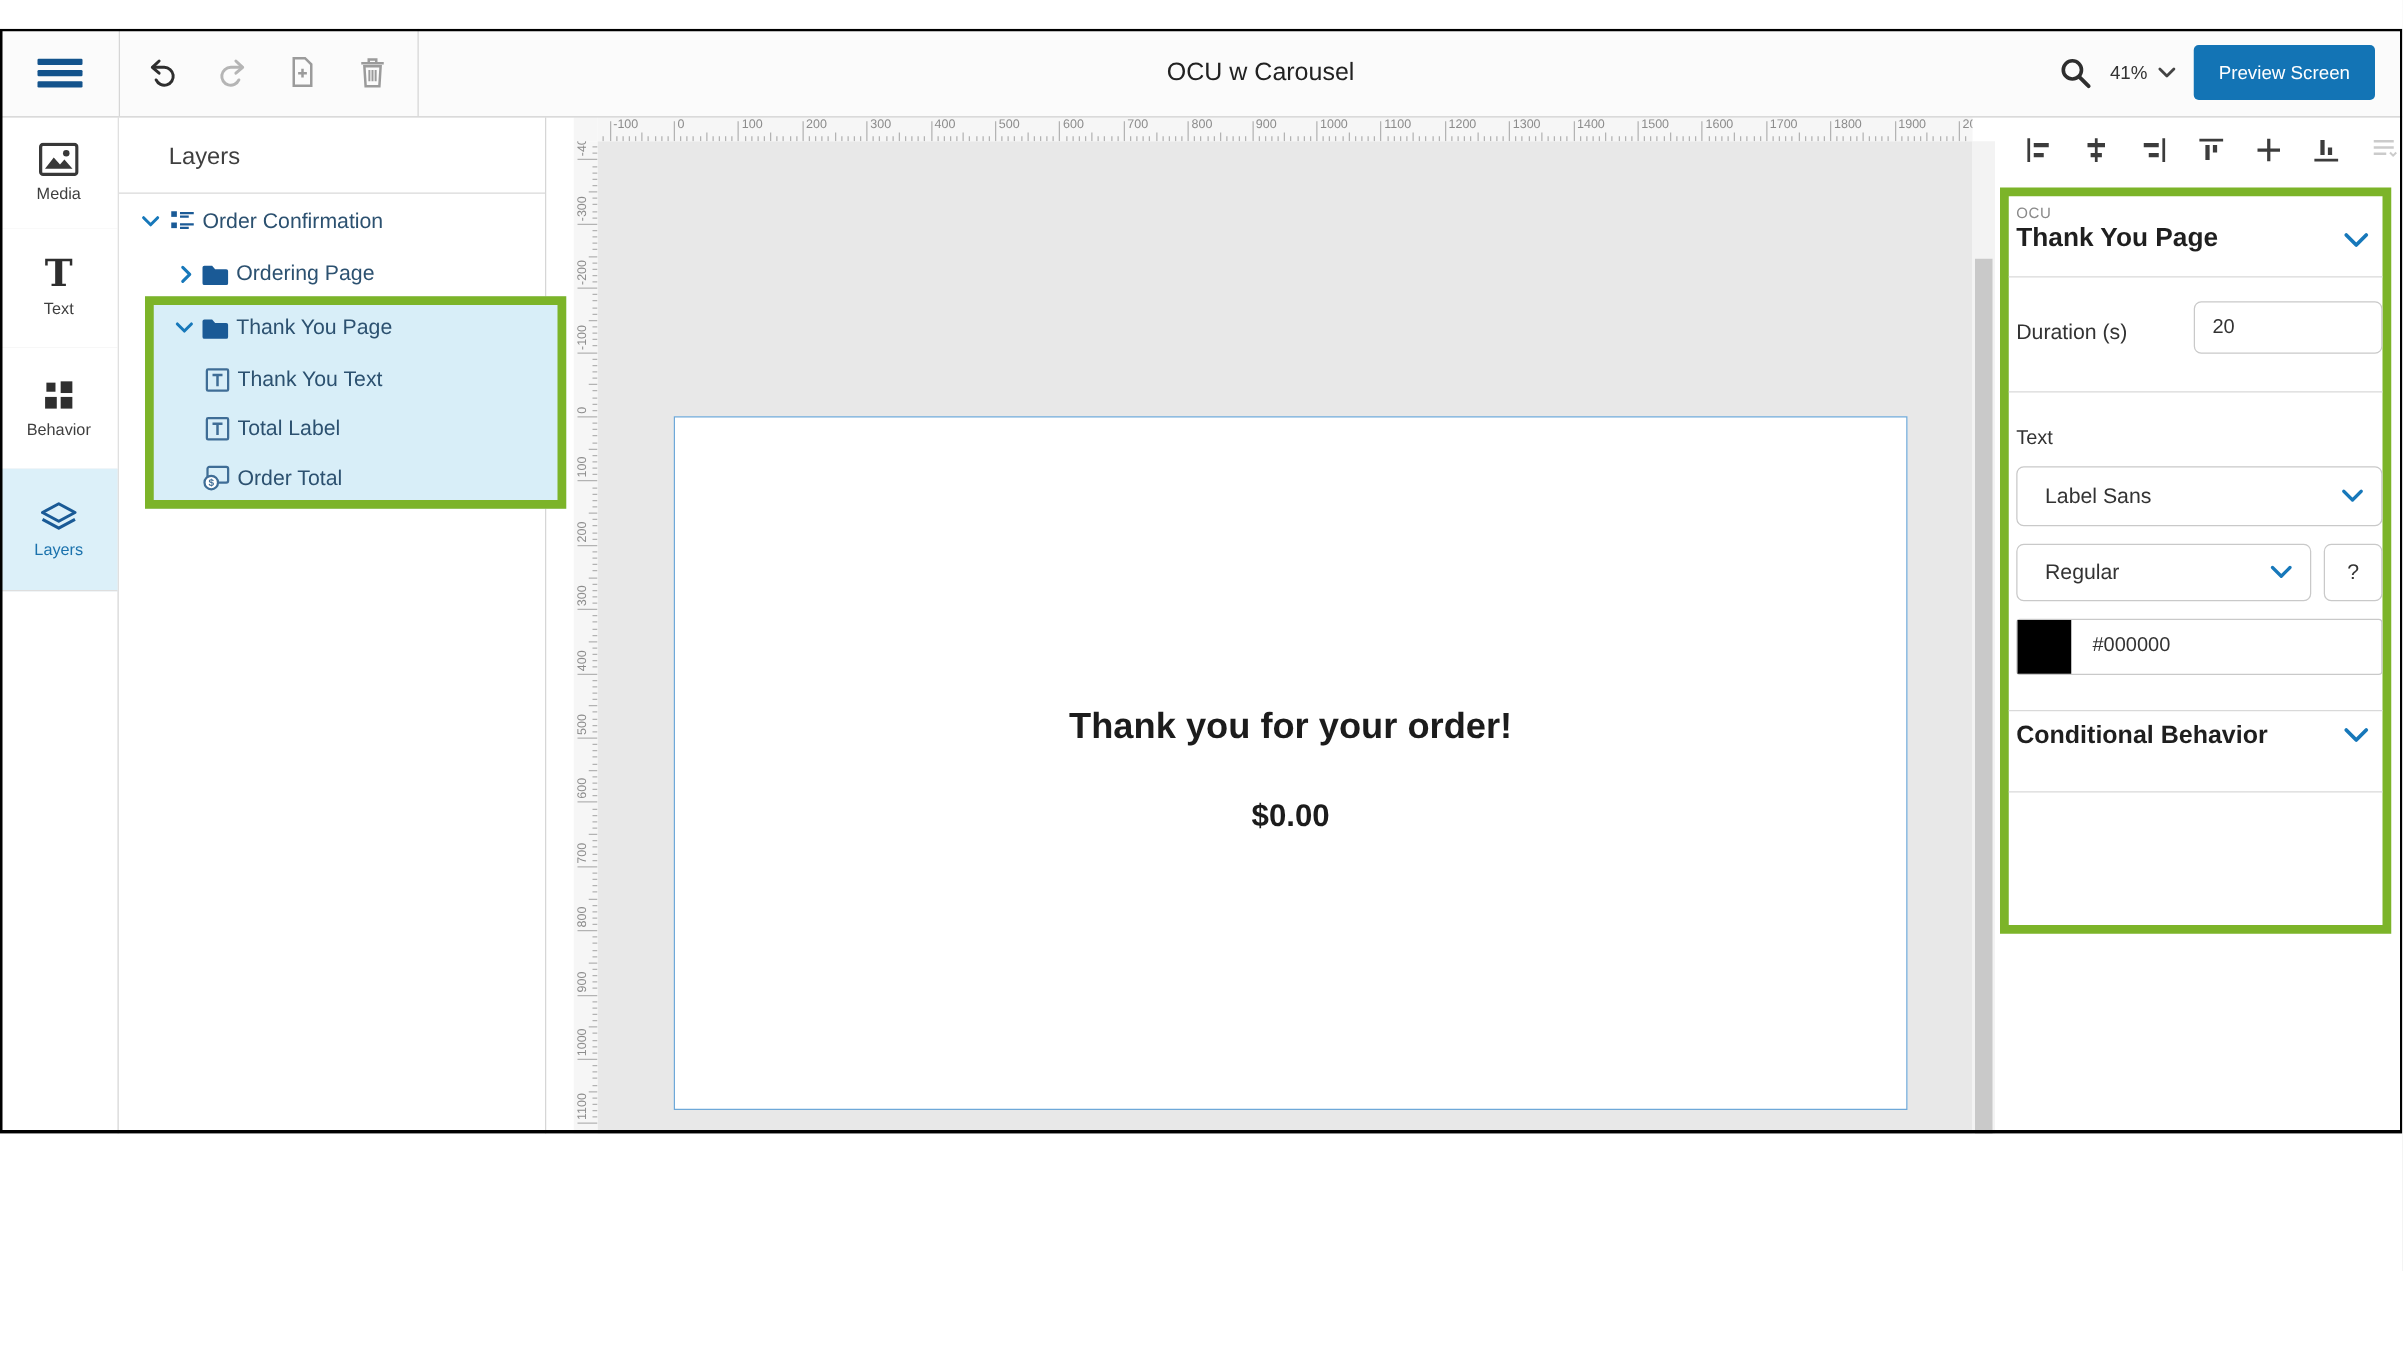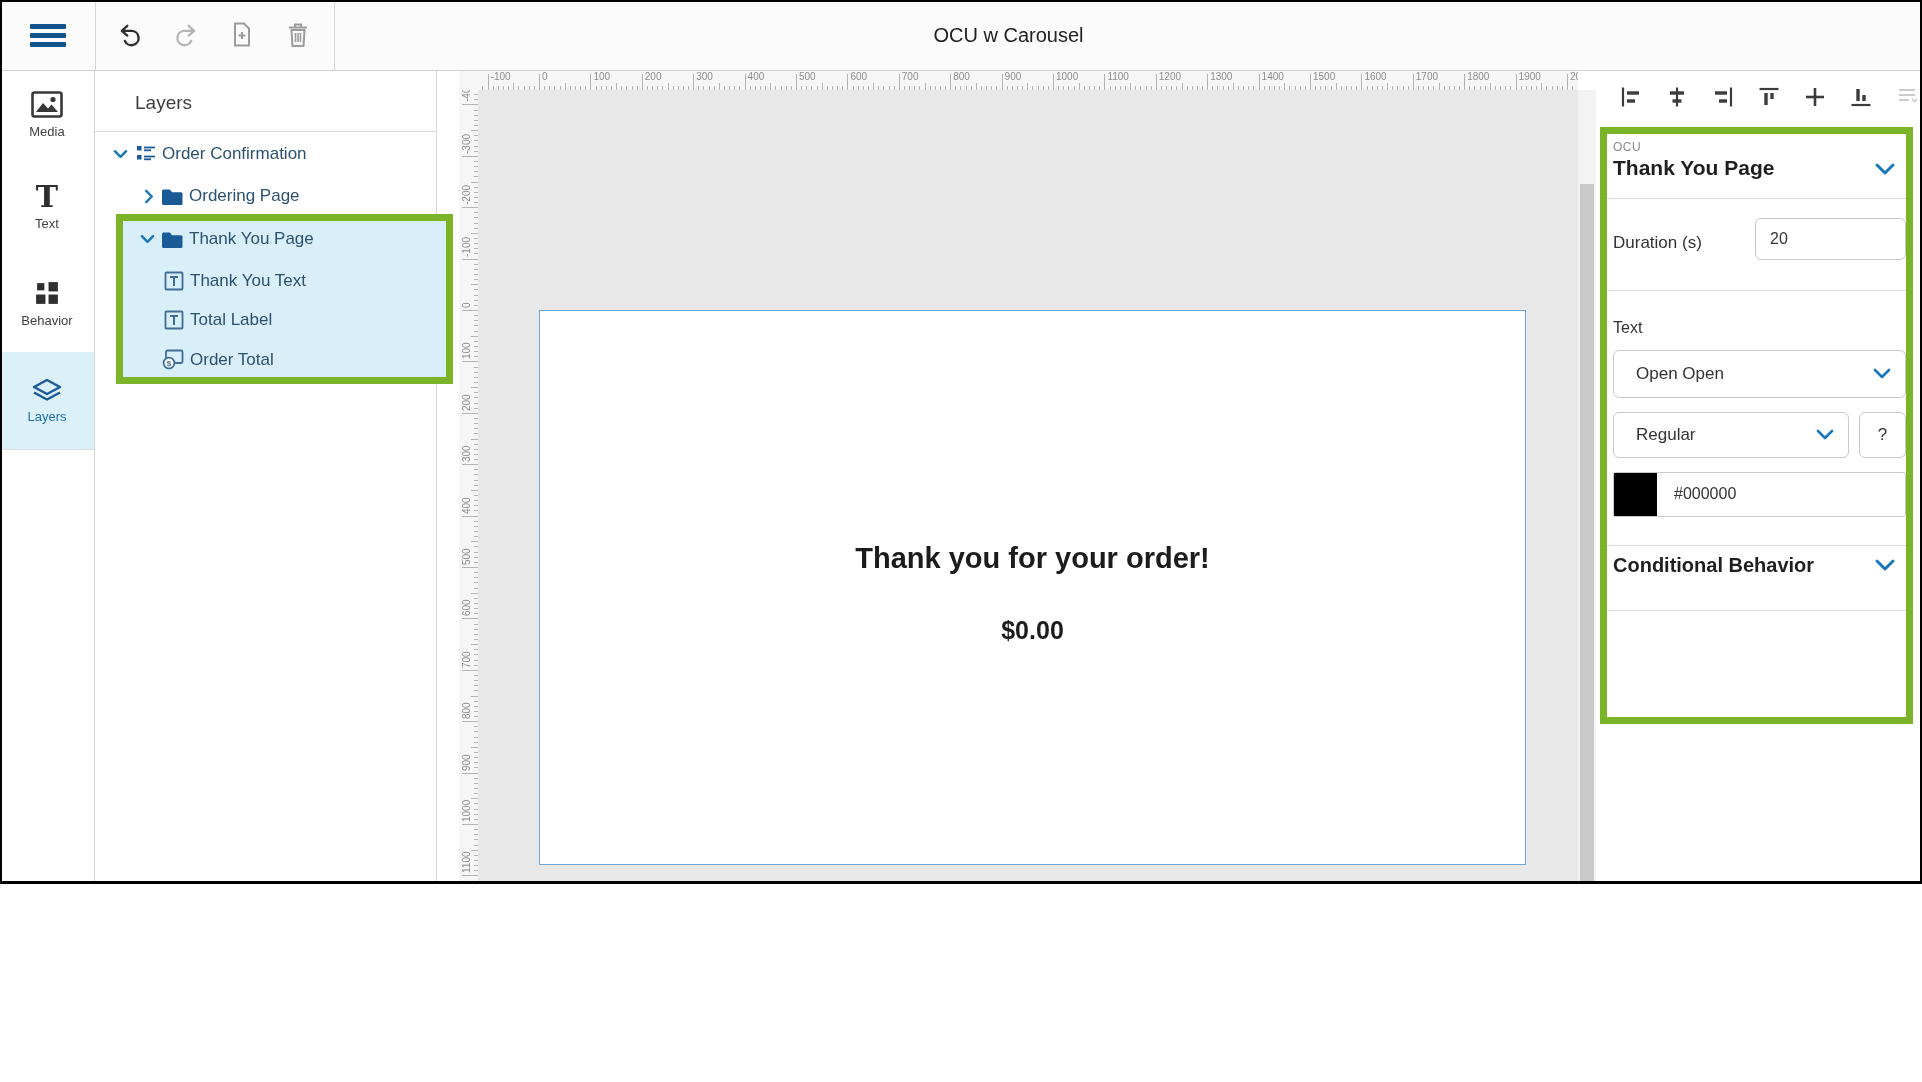--- a/index.html
+++ b/index.html
@@ -1,17 +1,17 @@
 <!DOCTYPE html>
 <html><head>
 <meta charset="utf-8">
 <style>
   html,body{margin:0;padding:0;background:#fff;}
   .app{position:relative;width:1922px;height:884px;overflow:hidden;
-       font-family:"Liberation Sans",sans-serif;background:#fff;}
+       font-family:"Liberation Sans",sans-serif;background:#fff;margin-top:23px;}
   .frame{position:absolute;inset:0;border:2px solid #000;border-bottom-width:3px;
          pointer-events:none;z-index:99;}
   
   .topbar{position:absolute;left:0;top:0;width:1922px;height:70px;background:#fbfbfb;
           border-bottom:1px solid #cfcfcf;z-index:5;}
   .hamburger{position:absolute;left:0;top:0;width:95px;height:70px;border-right:1px solid #d6d6d6;
              display:flex;flex-direction:column;justify-content:center;align-items:center;gap:4px;cursor:pointer;}
   .hamburger span{display:block;width:36px;height:5px;background:#13538c;border-radius:1px;}
   .tb-icons{position:absolute;left:96px;top:0;width:239px;height:70px;border-right:1px solid #d6d6d6;
             display:flex;align-items:center;gap:30px;padding-left:21px;box-sizing:border-box;}
@@ -125,20 +125,35 @@
             <path d="M11 10 v7 M7.5 13.5 h7" stroke="#9b9b9b" stroke-width="2"></path>
           </svg>
       </div>
       <div class="tbtn">
         <svg width="24" height="26" viewBox="0 0 22 26">
             <path d="M2 5.5 h18 M8 5 v-2.5 h6 V5" fill="none" stroke="#9b9b9b" stroke-width="2"></path>
             <path d="M4.5 8 l1 16 h11 l1-16 z" fill="none" stroke="#9b9b9b" stroke-width="2"></path>
             <path d="M8.5 11 v9 M11 11 v9 M13.5 11 v9" stroke="#9b9b9b" stroke-width="1.6"></path>
           </svg>
       </div>
+    </div>
+    <div class="tb-right">
+      <div class="tbtn">
+        <svg width="27" height="27" viewBox="0 0 26 26">
+            <circle cx="10.5" cy="10.5" r="7" fill="none" stroke="#2e2e2e" stroke-width="2.8"></circle>
+            <path d="M15.8 15.8 L23 23" stroke="#2e2e2e" stroke-width="3" stroke-linecap="round"></path>
+          </svg>
+      </div>
+      <div class="zoomctl">
+        <span class="zv">41%</span>
+        <svg width="15" height="10" viewBox="0 0 16 10">
+            <path d="M2 2 L8 8 L14 2" fill="none" stroke="#444" stroke-width="2.4" stroke-linecap="round" stroke-linejoin="round"></path>
+          </svg>
+      </div>
+      <button class="btn-primary">Preview Screen</button>
     </div>
   </div>
 
   <div class="rail">
     <div class="rail-item" style="top:0;height:90px;">
       <svg width="32" height="27" viewBox="0 0 32 27">
           <rect x="1.5" y="1.5" width="29" height="24" rx="2" fill="none" stroke="#383838" stroke-width="2.6"></rect>
           <path d="M5 21 L12 12 L17 17.5 L20.5 13.5 L27 21 z" fill="#383838"></path>
           <circle cx="22" cy="8.5" r="2.6" fill="#383838"></circle>
         </svg>
@@ -781,21 +796,21 @@
         </div>
         <div class="idiv" style="top:64px;"></div>
 
         <span class="ilabel" style="top:99px;text-align:right;">Duration (s)</span>
         <input class="ifield" style="left: 148px; top: 84px; width: 151px; height: 42px; padding-left: 14px;" value="20">
 
         <div class="idiv" style="top:156px;"></div>
         <span class="ilabel" style="top:185px;font-size:16px;">Text</span>
 
         <div class="iselect" style="left:6px;top:216px;width:293px;height:48px;">
-          <span>Open Open</span>
+          <span>Label Sans</span>
           <span class="schev">
               <svg width="18" height="12" viewBox="0 0 18 12">
                 <path d="M2 2 L9 9 L16 2" fill="none" stroke="#1778ba" stroke-width="2.6" stroke-linecap="round" stroke-linejoin="round"></path>
               </svg>
             </span>
         </div>
 
         <div class="iselect" style="left:6px;top:278px;width:236px;height:46px;">
           <span>Regular</span>
           <span class="schev">

